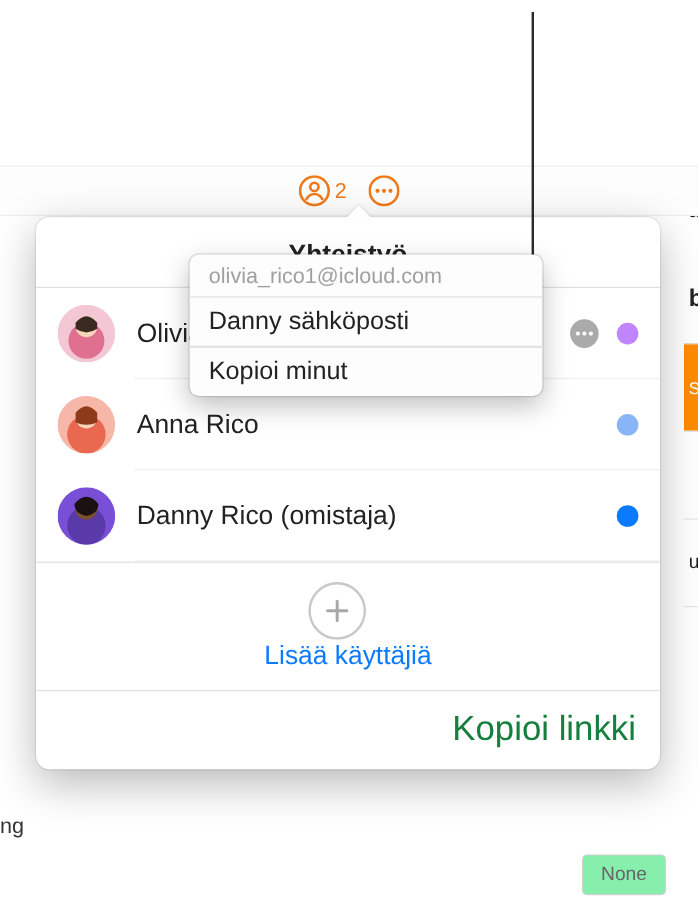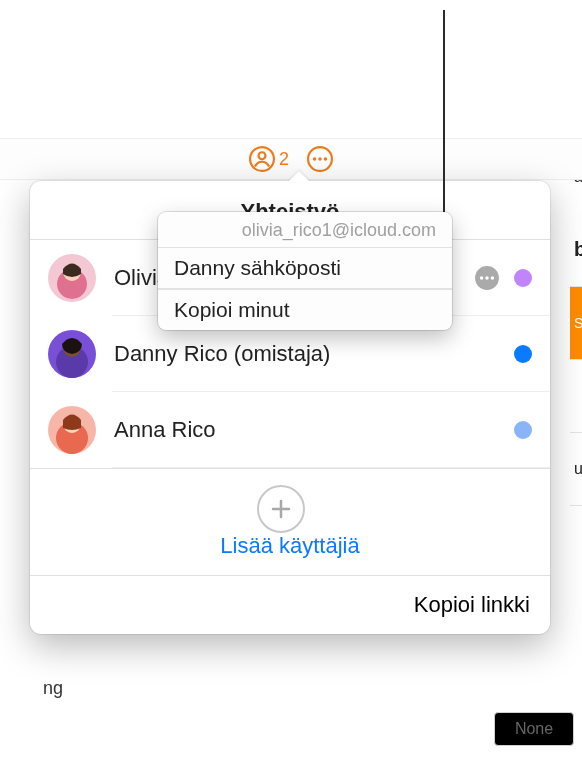--- a/index.html
+++ b/index.html
@@ -182,39 +182,39 @@
       font-size: 22px;
       color: #0a7aff;
     }
     .footer {
       border-top: 1px solid #e0e0e0;
       padding: 16px 20px;
       display: flex;
       justify-content: flex-end;
     }
     .footer-link {
-      font-size: 22px;
-      color: #000000;
+      font-size: 29px;
+      color: #15803d;
       margin-left: 30px;
     }
     .context-menu {
       position: absolute;
       top: 212px;
       left: 158px;
       width: 294px;
       background: #fdfdfd;
       border-radius: 8px;
       box-shadow: 0 0 0 1px rgba(0,0,0,0.12), 0 8px 22px rgba(0,0,0,0.25);
       z-index: 20;
     }
     .cm-header {
       padding: 8px 16px 6px;
       font-size: 18px;
       color: #a0a0a0;
-      text-align: right;
+      text-align: left;
     }
     .cm-item {
       padding: 8px 16px;
       font-size: 21px;
       color: #222;
       border-top: 1px solid #e2e2e2;
       cursor: default;
     }
     .cm-item:first-of-type {
       border-top: none;
@@ -235,39 +235,38 @@
       content: '';
       position: absolute;
       left: -27px;
       bottom: -5px;
       width: 30px;
       height: 2px;
       background: #2a2a2a;
     }
     .nonebox {
       position: absolute;
-      right: 8px;
+      right: 27px;
       bottom: 18px;
-      width: 80px;
+      width: 70px;
       height: 34px;
       border: 1px solid #d0d0d0;
       border-radius: 4px;
       display: flex;
       align-items: center;
       justify-content: center;
       font-size: 16px;
       color: #666;
-      background: #000000;
+      background: #86efac;
     }
     .edgetext {
       position: absolute;
       left: 0;
       font-size: 18px;
       color: #333;
-      margin-left: 43px;
     }
   </style>
 </head>
 <body>
 
 <div class="bg"></div>
 
 <div class="bg-right">
   <div class="strip">
       <span>ar</span>
@@ -327,44 +326,44 @@
         <circle cx="12" cy="12" r="1.6" fill="#fff"></circle>
         <circle cx="17" cy="12" r="1.6" fill="#fff"></circle>
       </svg>
       <span class="color-dot" style="background:#c084fc"></span>
     </div>
   </div>
 
   <div class="row">
     <div class="avatar">
       <svg viewBox="0 0 48 48">
+          <circle cx="24" cy="24" r="24" fill="#f7b7a8"></circle>
+          <circle cx="24" cy="32" r="16" fill="#e86850"></circle>
+          <circle cx="24" cy="18" r="9" fill="#f6d6b8"></circle>
+          <path d="M15 14 Q24 3 33 14 L33 22 Q24 26 15 22 Z" fill="#8c3a1a"></path>
+        </svg>
+    </div>
+    <div class="row-name">Anna Rico</div>
+    <div class="row-right">
+      <span class="color-dot" style="background:#8ab4f8"></span>
+    </div>
+  </div>
+
+  <div class="row">
+    <div class="avatar">
+      <svg viewBox="0 0 48 48">
           <circle cx="24" cy="24" r="24" fill="#7a4fd8"></circle>
           <circle cx="24" cy="32" r="16" fill="#5a3aa8"></circle>
           <circle cx="24" cy="18" r="9" fill="#7a5030"></circle>
           <path d="M14 14 Q24 2 34 14 Q34 22 24 24 Q14 22 14 14 Z" fill="#1a1210"></path>
         </svg>
     </div>
     <div class="row-name">Danny Rico (omistaja)</div>
     <div class="row-right">
       <span class="color-dot" style="background:#0a7aff"></span>
-    </div>
-  </div>
-
-  <div class="row">
-    <div class="avatar">
-      <svg viewBox="0 0 48 48">
-          <circle cx="24" cy="24" r="24" fill="#f7b7a8"></circle>
-          <circle cx="24" cy="32" r="16" fill="#e86850"></circle>
-          <circle cx="24" cy="18" r="9" fill="#f6d6b8"></circle>
-          <path d="M15 14 Q24 3 33 14 L33 22 Q24 26 15 22 Z" fill="#8c3a1a"></path>
-        </svg>
-    </div>
-    <div class="row-name">Anna Rico</div>
-    <div class="row-right">
-      <span class="color-dot" style="background:#8ab4f8"></span>
     </div>
   </div>
 
   <hr class="divider-full">
 
   <div class="add-row">
     <div class="add-circle">
       <svg width="22" height="22" viewBox="0 0 22 22">
           <path d="M11 3v16M3 11h16" stroke="currentColor" stroke-width="2.5" stroke-linecap="round"></path>
         </svg>

